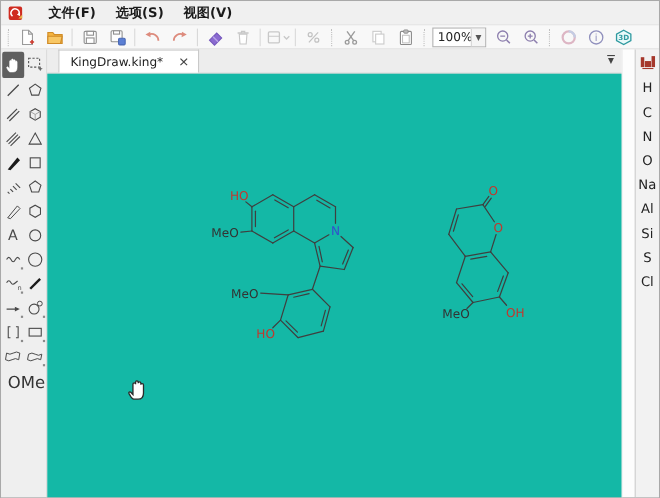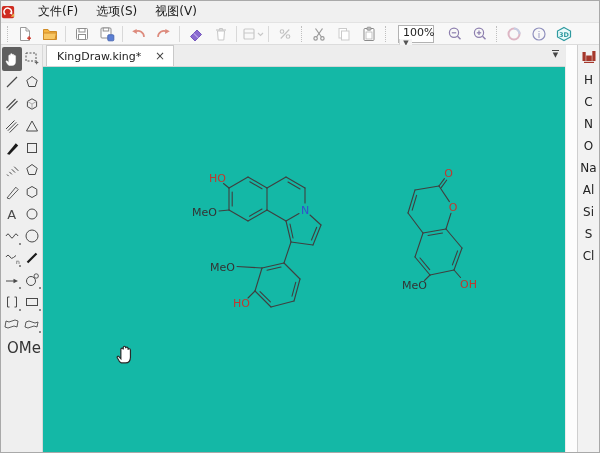--- a/index.html
+++ b/index.html
@@ -1,45 +1,45 @@
 <!DOCTYPE html>
 <html><head>
 <meta charset="utf-8">
 <style>
   * { margin:0; padding:0; box-sizing:border-box; }
   html,body { width:600px; height:453px; }
   body { font-family:"DejaVu Sans","Liberation Sans",sans-serif; font-size:12px; background:#fff; }
   .window { width:600px; height:453px; border:1px solid #a9a9a9; background:#f0f0f0; display:flex; flex-direction:column; }
 
   
-  .menubar { height:21px; background:#f0f0f0; display:flex; align-items:center; flex:0 0 auto; }
+  .menubar { height:21px; background:#f0f0f0; display:flex; align-items:center; padding-left:6px; flex:0 0 auto;font-weight:bold; }
   .app-icon { width:14px; height:14px; margin-right:14px; }
   .menu-item { padding:2px 9px; color:#1a1a1a; font-size:12px; cursor:default; }
 
   
   .toolbar { height:23px; background:#f8f8f8; border-top:1px solid #e3e3e3; border-bottom:1px solid #dcdcdc; display:flex; align-items:center; padding-left:2px; flex:0 0 auto; }
   .tbtn { width:25px; height:21px; display:flex; align-items:center; justify-content:center; border-radius:2px; }
   .sep { width:1px; height:16px; background:#d9d9d9; margin:0 3px; }
   .grip { width:1px; height:16px; border-left:1px dotted #c0c0c0; margin:0 4px; }
-  .zoom-combo { display:flex; align-items:stretch; height:18px; border:1px solid #b2b2b2; background:#fff; margin:0 8px;flex-direction:column; }
+  .zoom-combo { display:flex; align-items:stretch; height:18px; border:1px solid #b2b2b2; background:#fff; margin:0 3px; }
   .zoom-value { width:34px; font-size:11px; color:#222; display:flex; align-items:center; padding-left:4px; }
   .zoom-arrow { width:13px; display:flex; align-items:center; justify-content:center; font-size:7px; color:#555; border-left:1px solid #d5d5d5; background:#f4f4f4; }
 
   
   .main { flex:1; display:flex; min-height:0; }
   .palette { width:42px; background:#efefef; border-right:1px solid #d8d8d8; padding-top:2px; flex:0 0 auto; }
   .pal-row { display:flex; }
   .pal-cell { width:20px; height:22px; display:flex; align-items:center; justify-content:center; position:relative; margin-left:1px; }
   .pal-cell.sel { background:#5f5f5f; border-radius:2px; height:24px; }
   .pal-cell .dot { position:absolute; right:1px; bottom:2px; width:2px; height:2px; background:#8a8a8a; }
   .ome-label { font-size:15px; color:#333; padding:4px 0 0 6px; }
 
   .center { flex:1; display:flex; flex-direction:column; min-width:0; }
   .tabbar { height:22px; background:#ededed; border-bottom:1px solid #d5d5d5; display:flex; align-items:flex-end; position:relative; flex:0 0 auto; }
-  .tab { width:128px; height:21px; background:#fff; border:1px solid #c9c9c9; border-bottom:none; display:flex; align-items:center; padding:0 6px 0 10px; margin-left:3px; }
+  .tab { width:128px; height:21px; background:#fff; border:1px solid #c9c9c9; border-bottom:none; display:flex; align-items:center; padding:0 6px 0 10px; margin-left:10px; }
   .tab-title { flex:1; font-size:11px; color:#222; white-space:nowrap; overflow:hidden; }
   .tab-close { font-size:12px; color:#444; line-height:1; padding:0 2px; }
   .tab-overflow { position:absolute; right:3px; top:3px; font-size:7px; color:#444; width:13px; height:14px; display:flex; align-items:center; justify-content:center; }
   .tab-overflow::before { content:""; position:absolute; top:2px; left:3px; right:3px; height:1px; background:#444; }
 
   .canvas { flex:1; background:#14b8a6; position:relative; overflow:hidden; }
   .mol-svg { position:absolute; left:0; top:0; }
   .mol-svg line { stroke:#3f3f3f; stroke-width:1.1; stroke-linecap:round; }
   .mol-svg text { font-family:"DejaVu Sans","Liberation Sans",sans-serif; font-size:11px; fill:#333; }
   .mol-svg text.o-red { fill:#c0392f; }

